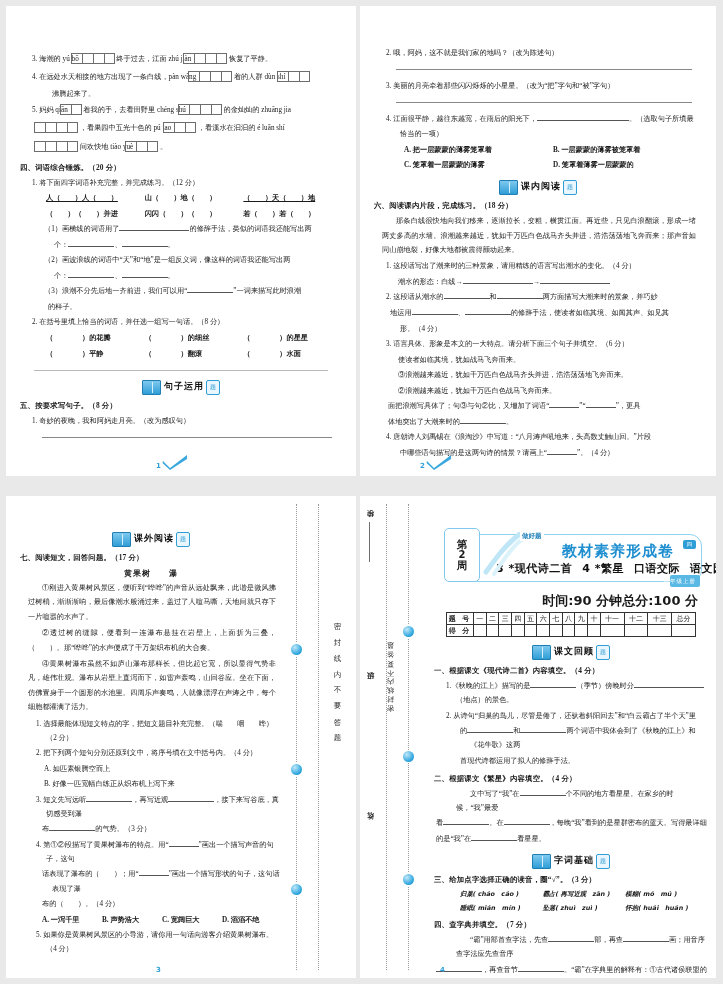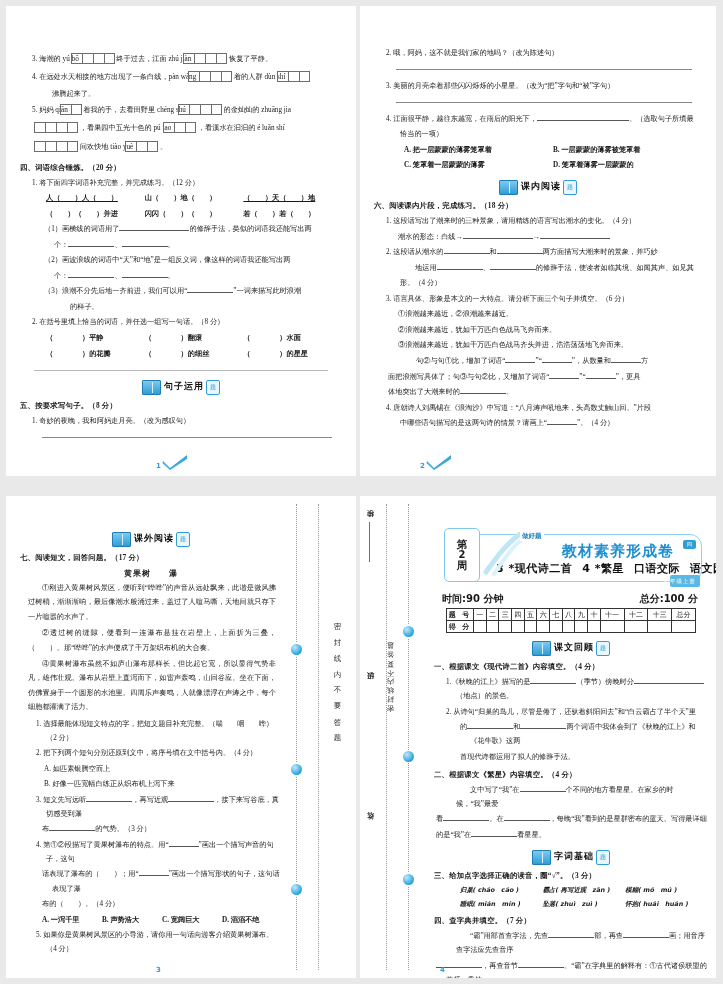--- a/index.html
+++ b/index.html
@@ -64,22 +64,22 @@
       letter-spacing:1px;font-family:"DejaVu Sans",sans-serif;}
   .mast .t2{position:absolute;left:52px;top:33px;font-size:11px;font-weight:bold;color:#111;
       letter-spacing:.5px;font-family:"DejaVu Sans",sans-serif;white-space:nowrap;}
   .mast .t2 em{font-style:normal;padding-right:10px;}
   .mast .t2 .hl{color:#111;}
   .mast .corner{position:absolute;right:6px;top:12px;width:13px;height:9px;background:#2f9ed6;
       border-radius:2px;color:#fff;font-size:5.5px;display:flex;align-items:center;justify-content:center;}
   .mast .sub{position:absolute;right:2px;top:45px;background:#5ab8e4;color:#fff;font-size:5.5px;
       padding:1px 4px;border-radius:2px;letter-spacing:1px;font-family:"DejaVu Sans",sans-serif;}
 
-  .timeline{display:flex;justify-content:space-between;font-size:10px;font-weight:bold;
-      margin:4px 10px 2px 8px;font-family:"DejaVu Sans",sans-serif;}
+  .timeline{display:flex;justify-content:flex-end;font-size:13px;font-weight:bold;
+      margin:4px 10px 2px 28px;font-family:"DejaVu Sans",sans-serif;}
   table.score{border-collapse:collapse;margin:0 10px 2px 12px;width:calc(100% - 24px);}
   table.score td{border:.8px solid #333;height:11px;font-size:7px;text-align:center;
       font-family:"DejaVu Sans",sans-serif;padding:0;}
   table.score td.hd{width:26px;font-weight:bold;letter-spacing:2px;}
 
   
   .seal{position:absolute;top:0;bottom:0;width:68px;}
   .seal .dot-col{position:absolute;top:8px;bottom:8px;width:0;border-left:1px dotted #9a9a9a;}
   .seal .vtext{position:absolute;font-size:7.5px;letter-spacing:16px;writing-mode:vertical-rl;
       font-family:"DejaVu Sans",sans-serif;color:#2b2b2b;}
@@ -177,32 +177,32 @@
     </div>
 
     <div class="sub">（2）画波浪线的词语中“天”和“地”是一组反义词，像这样的词语我还能写出两</div>
     <div class="sub" style="margin-left:34px">
       <span>个：</span><span class="blank b-m"></span>、<span class="blank b-m"></span>。
     </div>
 
     <div class="sub">
       <span>（3）浪潮不分先后地一齐前进，我们可以用“</span><span class="blank b-m"></span><span>”一词来描写此时浪潮</span>
     </div>
-    <div class="sub" style="margin-left:50px">的样子。</div>
+    <div class="sub" style="margin-left:28px">的样子。</div>
 
     <div class="q">2. 在括号里填上恰当的词语，并任选一组写一句话。（8 分）</div>
+    <div class="opts" style="margin-left:26px">
+      <span>（　　　　）的花瓣</span>
+      <span>（　　　　）的细丝</span>
+      <span>（　　　　）的星星</span>
+    </div>
     <div class="opts" style="margin-left:26px">
       <span>（　　　　）平静</span>
       <span>（　　　　）翻滚</span>
       <span>（　　　　）水面</span>
-    </div>
-    <div class="opts" style="margin-left:26px">
-      <span>（　　　　）的花瓣</span>
-      <span>（　　　　）的细丝</span>
-      <span>（　　　　）的星星</span>
     </div>
 
     <hr class="hr-soft">
 
     <div class="badge">
       <span class="bk"></span>
       <span class="bt">句子运用</span>
       <span class="cap">题</span>
     </div>
 
@@ -244,41 +244,39 @@
       <span>D. 笼罩着薄雾一层蒙蒙的</span>
     </div>
 
     <div class="badge">
       <span class="bk"></span>
       <span class="bt">课内阅读</span>
       <span class="cap">题</span>
     </div>
 
     <div class="sec-title">六、阅读课内片段，完成练习。（18 分）</div>
+    <div class="para">那条白线很快地向我们移来，逐渐拉长，变粗，横贯江面。再近些，只见白浪翻滚，形成一堵两丈多高的水墙。浪潮越来越近，犹如千万匹白色战马齐头并进，浩浩荡荡地飞奔而来；那声音如同山崩地裂，好像大地都被震得颤动起来。</div>
 
     <div class="q">1. 这段话写出了潮来时的三种景象，请用精练的语言写出潮水的变化。（4 分）</div>
     <div class="sub">
       <span>潮水的形态：白线→</span><span class="blank b-l"></span>→<span class="blank b-l"></span>
     </div>
 
     <div class="q">
       <span>2. 这段话从潮水的</span><span class="blank b-m"></span><span>和</span><span class="blank b-m"></span><span>两方面描写大潮来时的景象，并巧妙</span>
     </div>
-    <div class="q" style="margin-left:41px">
+    <div class="q" style="margin-left:16px">
       <span>地运用</span><span class="blank b-m"></span><span>、</span><span class="blank b-m"></span><span>的修辞手法，使读者如临其境、如闻其声、如见其</span>
     </div>
     <div class="q" style="margin-left:26px">形。（4 分）</div>
 
     <div class="q">3. 语言具体、形象是本文的一大特点。请分析下面三个句子并填空。（6 分）</div>
-    <div class="sub">①浪潮越来越近，②浪潮越来越近。</div>
+    <div class="sub">使读者如临其境，犹如战马飞奔而来。</div>
+    <div class="sub">③浪潮越来越近，犹如千万匹白色战马齐头并进，浩浩荡荡地飞奔而来。</div>
     <div class="sub">②浪潮越来越近，犹如千万匹白色战马飞奔而来。</div>
-    <div class="sub">③浪潮越来越近，犹如千万匹白色战马齐头并进，浩浩荡荡地飞奔而来。</div>
-    <div class="sub" style="margin-left:42px">
-      <span>句②与句①比，增加了词语“</span><span class="blank b-s"></span><span>”“</span><span class="blank b-s"></span><span>”，从数量和</span><span class="blank b-s"></span><span>方</span>
-    </div>
     <div class="q" style="margin-left:14px">
       <span>面把浪潮写具体了；句③与句②比，又增加了词语“</span><span class="blank b-s"></span><span>”“</span><span class="blank b-s"></span><span>”，更具</span>
     </div>
     <div class="q" style="margin-left:14px">
       <span>体地突出了大潮来时的</span><span class="blank b-m"></span><span>。</span>
     </div>
 
     <div class="q">4. 唐朝诗人刘禹锡在《浪淘沙》中写道：“八月涛声吼地来，头高数丈触山回。”片段</div>
     <div class="q" style="margin-left:26px">
       <span>中哪些语句描写的是这两句诗的情景？请画上“</span><span class="blank b-s"></span><span>”。（4 分）</span>

